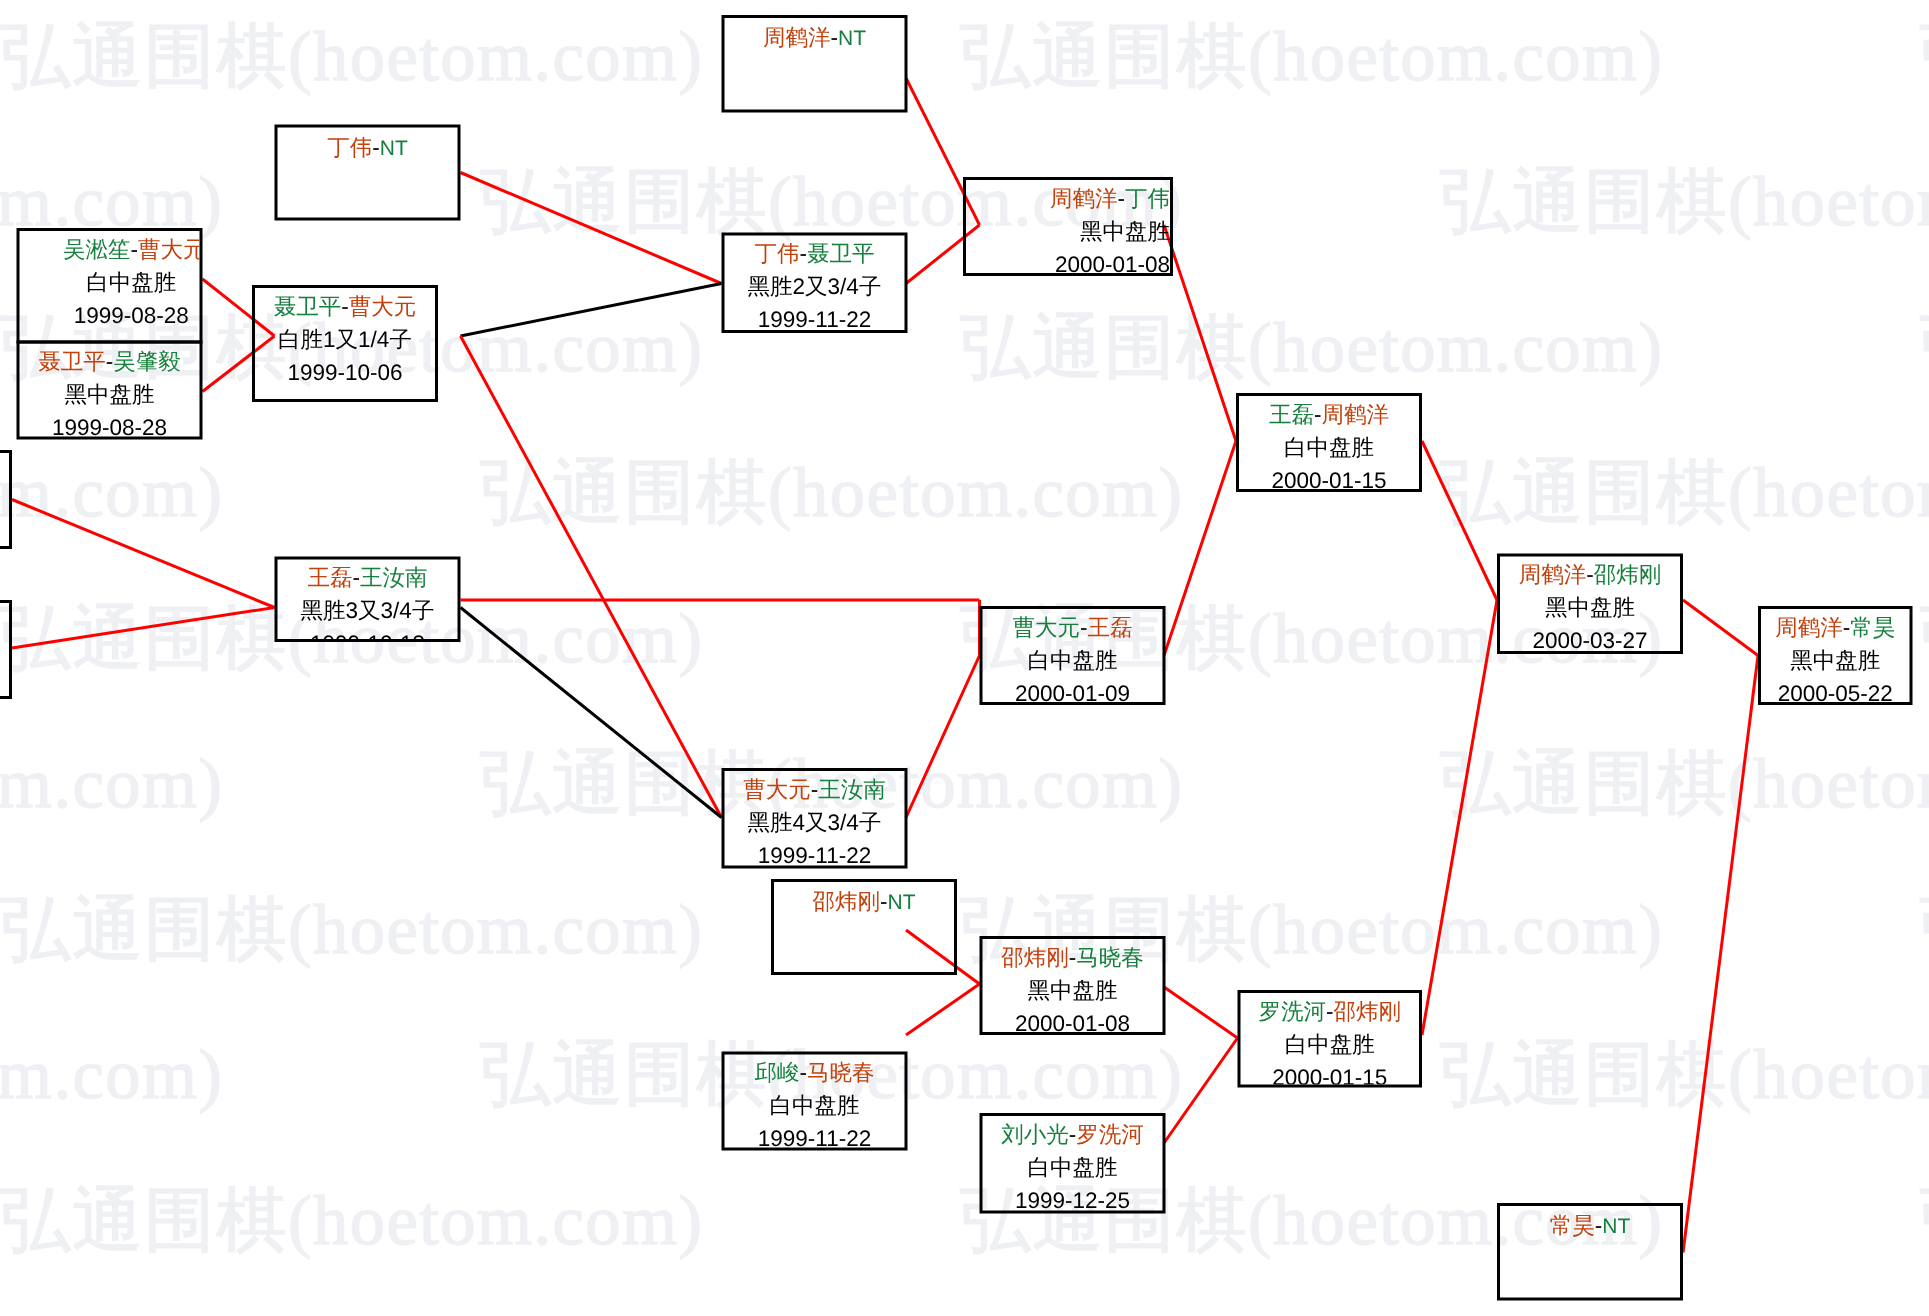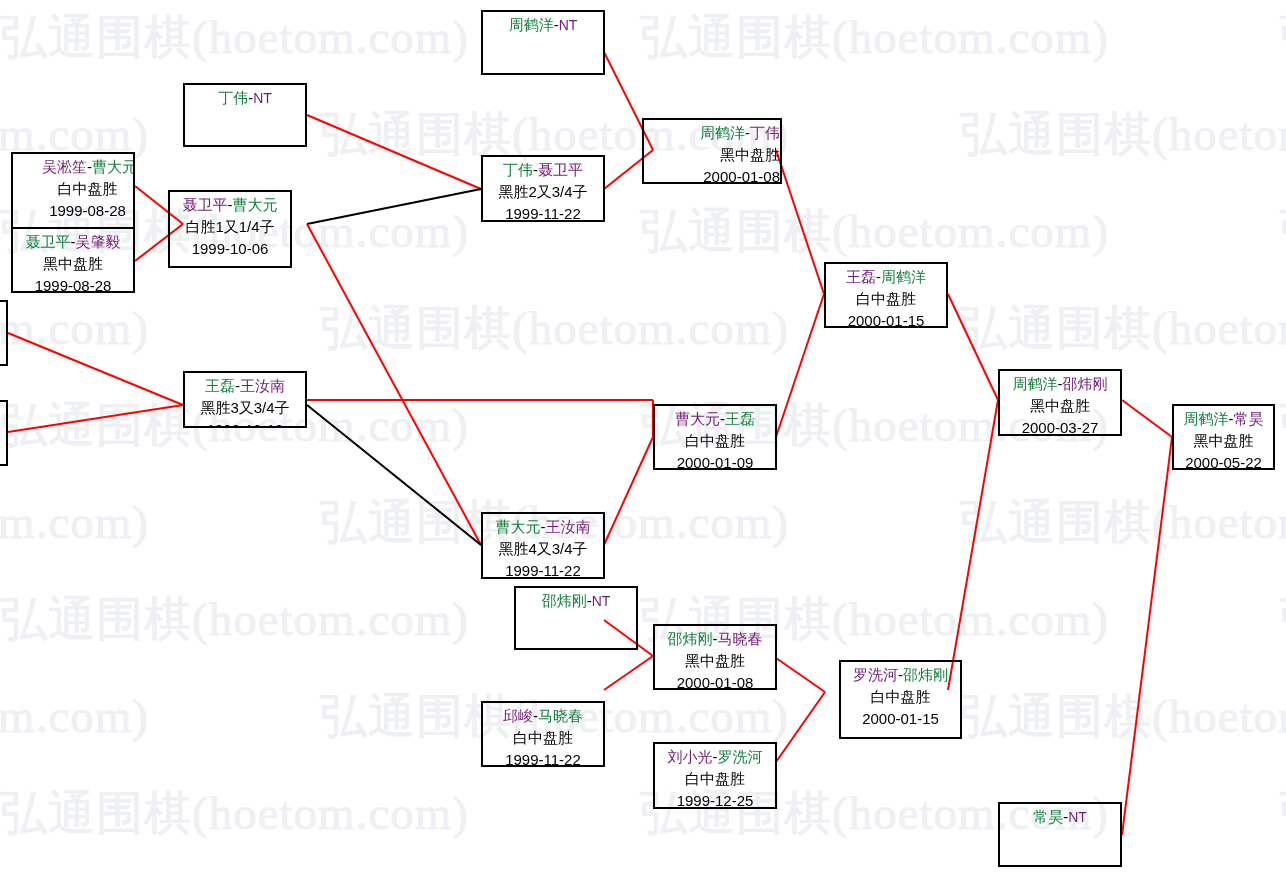--- a/index.html
+++ b/index.html
@@ -53,22 +53,22 @@
     background: transparent;
     text-align: center;
     font-family: "Liberation Sans", "DejaVu Sans", sans-serif;
     font-size: 15px;
     line-height: 22px;
     color: #000000;
     padding-top: 2px;
     overflow: hidden;
   }
   .node .ln { display: block; white-space: nowrap; }
-  .node .w { color: #15803d; }
-  .node .l { color: #701a75; }
+  .node .w { color: #c2410c; }
+  .node .l { color: #15803d; }
   .node .nt { font-size: 14px; }
   .node.empty { }
 </style>
 </head>
 <body>
 
 <div id="stage">
 
   <div id="watermark">
       <div class="wm-row" style="left: 0px; top: 6px; color: transparent; -webkit-text-stroke: 1px rgb(238, 240, 243);">弘通围棋(hoetom.com)</div>
@@ -191,21 +191,21 @@
       <div class="node" style="left: 653px; top: 728px; width: 124px; height: 67px; margin-top: 14px;">
         <span class="ln"><span class="l">刘小光</span><span>-</span><span class="w">罗洗河</span></span>
         <span class="ln">白中盘胜</span>
         <span class="ln">1999-12-25</span>
       </div>
       <div class="node" style="left: 824px; top: 262px; width: 124px; height: 66px;">
         <span class="ln"><span class="l">王磊</span><span>-</span><span class="w">周鹤洋</span></span>
         <span class="ln">白中盘胜</span>
         <span class="ln">2000-01-15</span>
       </div>
-      <div class="node" style="left: 825px; top: 660px; width: 123px; height: 79px; margin-left: 14px;">
+      <div class="node" style="left: 825px; top: 660px; width: 123px; height: 65px;">
         <span class="ln"><span class="l">罗洗河</span><span>-</span><span class="w">邵炜刚</span></span>
         <span class="ln">白中盘胜</span>
         <span class="ln">2000-01-15</span>
       </div>
       <div class="node" style="left: 998px; top: 369px; width: 124px; height: 67px;">
         <span class="ln"><span class="w">周鹤洋</span><span>-</span><span class="l">邵炜刚</span></span>
         <span class="ln">黑中盘胜</span>
         <span class="ln">2000-03-27</span>
       </div>
       <div class="node" style="left: 998px; top: 802px; width: 124px; height: 65px;">

